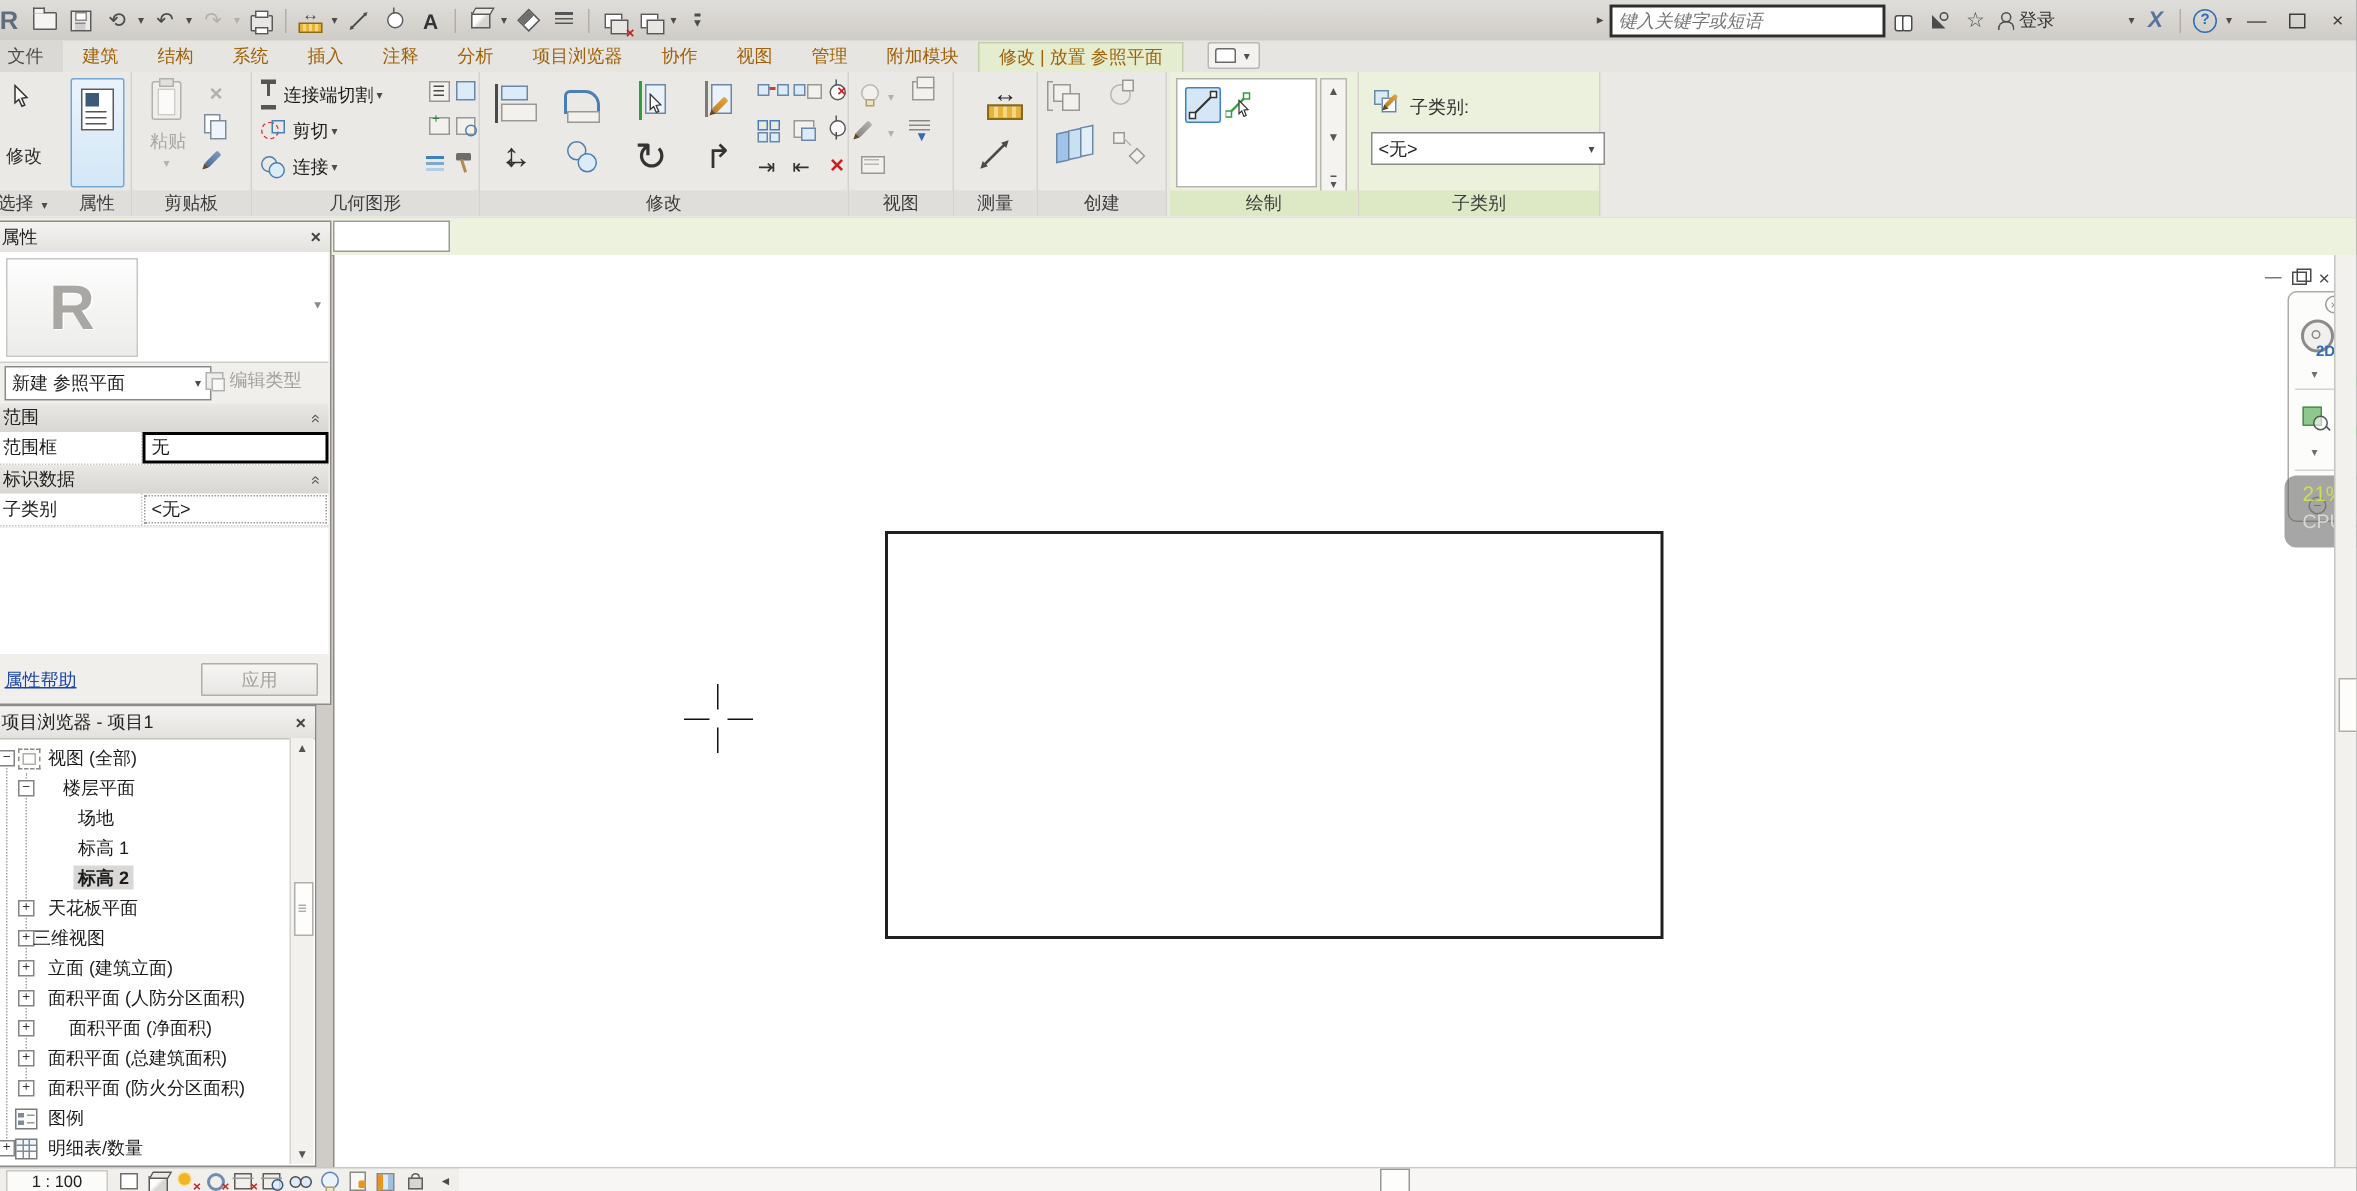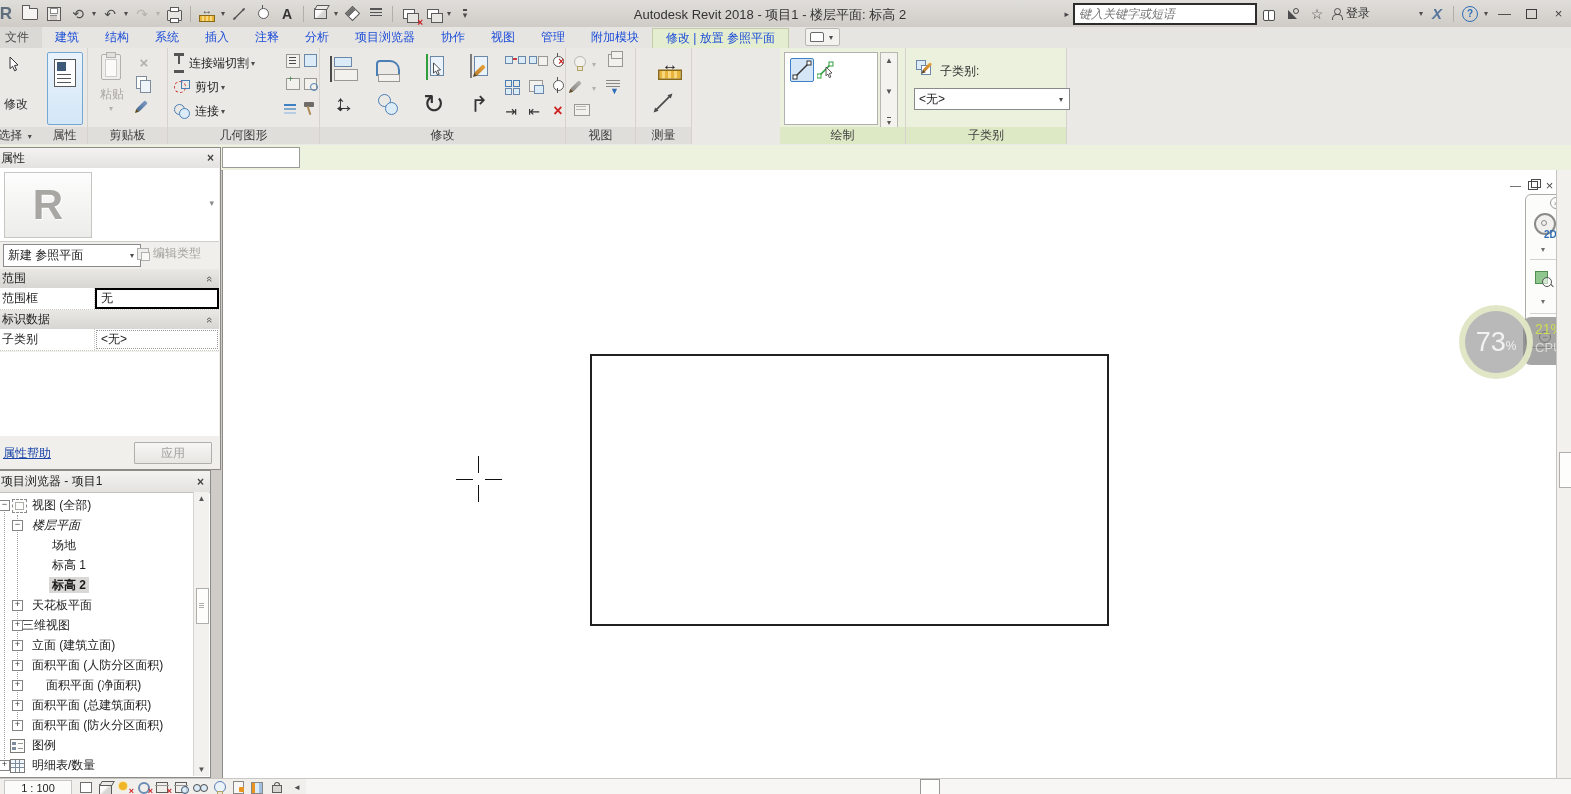--- a/index.html
+++ b/index.html
@@ -62,21 +62,21 @@
   .person::before{content:"";position:absolute;left:2px;top:0;width:5px;height:5px;border:1px solid #4c4c4c;border-radius:50%;}
   .person::after{content:"";position:absolute;left:0;bottom:0;width:9px;height:5px;border:1px solid #4c4c4c;border-bottom:none;border-radius:5px 5px 0 0;}
   .signin{width:auto;padding:0 2px;font-size:12px;color:#333;}
   .xch{font-weight:bold;font-style:italic;color:#56749c;font-size:15px;}
   .helpc{width:14px;height:14px;border:1px solid #2f6eb5;border-radius:50%;color:#2f6eb5;font-weight:bold;font-size:10px;display:inline-flex;align-items:center;justify-content:center;}
   .wbtn{width:25px;height:20px;display:inline-flex;align-items:center;justify-content:center;color:#3c3c3c;font-size:13px;margin-left:2px;}
   .maxbox{position:relative;width:9px;height:8px;border:1px solid #3c3c3c;}
 
   
   .tabrow{position:absolute;left:0;top:27px;width:1571px;height:21px;background:#e7e5e2;display:flex;align-items:flex-end;}
-  .tab{padding:0 13px;line-height:21px;color:#1d4ed8;white-space:nowrap;cursor:default;}
+  .tab{padding:0 13px;line-height:21px;color:#a16207;white-space:nowrap;cursor:default;}
   .tab.file{margin-left:-8px;background:#dbd9d5;color:#4c4c4c;}
   .tab.ctx{background:#e4edd0;border:1px solid #c3cdaa;border-bottom:none;line-height:19px;}
   .panelstate{display:flex;align-items:center;margin-left:16px;margin-bottom:2px;border:1px solid #b9b7b2;background:#f3f2ef;border-radius:2px;padding:1px 4px;height:14px;}
   .ps-ico{width:12px;height:8px;border:1px solid #6a6a6a;border-radius:2px 2px 0 0;background:#fff;margin-right:3px;}
 
   
   .ribbon{position:absolute;left:0;top:48px;width:1571px;height:97px;background:#ebe9e6;border-bottom:1px solid #c4c1bc;}
   .panel{position:absolute;top:0;height:96px;border-right:1px solid #d6d3cf;background:#ebe9e6;}
   .panel.green{background:#ebf1dc;}
   .plabel{position:absolute;left:0;right:0;bottom:0;height:17px;background:#e0dedb;text-align:center;line-height:17px;font-size:12px;color:#3d3d3d;}
@@ -300,21 +300,20 @@
         </span>
       <span class="qi">
           <i class="winsw" style="position:relative"></i>
         </span>
       <span class="caret">▾</span>
       <span class="qi">
           <span class="qcust">▾</span>
         </span>
     </div>
 
-    <div class="title">Autodesk Revit 2018 -      项目1 - 楼层平面: 标高 2</div>
 
     <div class="tright">
       <span class="g tri">▸</span>
       <input class="searchbox" type="text" placeholder="键入关键字或短语" style="">
       <span class="qi">
           <i class="binoc" style="position:relative"></i>
         </span>
       <span class="qi">
           <i class="satt" style="position:relative"></i>
         </span>
@@ -543,20 +542,42 @@
       <span class="abs" style="left:16px;top:44px;">
         <svg viewBox="0 0 14 14" style="width:22px;height:22px;">
             <line x1="2" y1="12" x2="12" y2="2" stroke="#4c4c4c" stroke-width="1.1"></line>
             <path d="M1 13 L4.2 12 L2 9.8 Z" fill="#4c4c4c"></path>
             <path d="M13 1 L9.8 2 L12 4.2 Z" fill="#4c4c4c"></path>
           </svg>
       </span>
       <div class="plabel">测量</div>
     </div>
 
+    <div class="panel" style="left:692px;width:85px;">
+      <span class="abs dis" style="left:10px;top:8px;">
+          <i class="bxg" style="width:10px;height:10px;"></i>
+          <i class="bxg" style="left:6px;top:6px;width:10px;height:10px;"></i>
+          <i class="bxg" style="left:-4px;top:-2px;width:3px;height:18px;border-right:none;background:transparent;"></i>
+        </span>
+      <span class="abs dis" style="left:48px;top:8px;">
+          <i class="circ" style="width:12px;height:12px;border-color:#b9b7b2;"></i>
+          <i class="bxg" style="left:8px;top:-3px;width:6px;height:6px;"></i>
+        </span>
+      <span class="abs" style="left:12px;top:40px;">
+        <i class="bx" style="width:7px;height:18px;transform:skewY(-12deg);background:#9fc4e8;"></i>
+        <i class="bx" style="left:8px;top:-2px;width:7px;height:18px;transform:skewY(-12deg);background:#c9dff2;"></i>
+        <i class="bx" style="left:16px;top:-4px;width:7px;height:18px;transform:skewY(-12deg);background:#e4eef8;"></i>
+      </span>
+      <span class="abs dis" style="left:50px;top:40px;">
+          <i class="bxg" style="width:6px;height:6px;"></i>
+          <i class="bxg" style="left:12px;top:12px;width:6px;height:6px;transform:rotate(45deg);"></i>
+          <i class="ln" style="left:6px;top:6px;width:7px;height:1px;background:#b9b7b2;transform:rotate(45deg);"></i>
+        </span>
+      <div class="plabel">创建</div>
+    </div>
 
     <div class="panel green" style="left:780px;width:125px;">
       <div class="drawwhite" style="left:4px;top:4px;width:92px;height:71px;">
         <div class="toolsel" style="left:5px;top:5px;width:22px;height:22px;">
           <svg viewBox="0 0 22 22" style="width:22px;height:22px;">
               <line x1="4" y1="18" x2="18" y2="4" stroke="#333" stroke-width="1.4"></line>
               <rect x="2" y="16" width="4" height="4" fill="#fff" stroke="#333"></rect>
               <rect x="16" y="2" width="4" height="4" fill="#fff" stroke="#333"></rect>
             </svg>
         </div>
@@ -622,24 +643,20 @@
       <span class="navcaret" style="left:15px;top:102px;">▾</span>
       <i class="navsep" style="top:118px;"></i>
       <span class="navmin">−</span>
     </div>
 
     <div class="greenring"></div>
     <div class="perf-panel">
       <div class="cpu-pct">21%</div>
       <div class="cpu-lbl">CPU使用</div>
     </div>
-    <div class="perf-circle">
-      <span class="big">73</span>
-      <span class="sm">%</span>
-    </div>
   </div>
 
   <div class="vscroll">
     <div class="vthumb"></div>
   </div>
 
   <div class="props">
     <div class="ptitle">
       <span>属性</span>
       <span class="pclose">×</span>
@@ -706,21 +723,21 @@
     <i class="tguide" style="left:9px;top:34px;height:260px;"></i>
     <i class="tguide" style="left:22px;top:44px;height:210px;"></i>
 
     <div class="trow" style="top:24px;">
       <span class="expander" style="left:4px;top:5px;">−</span>
       <i class="ticon views" style="left:17px;top:4px;"></i>
       <span class="tlabel" style="left:34px;">视图 (全部)</span>
     </div>
     <div class="trow" style="top:44px;">
       <span class="expander" style="left:17px;top:5px;">−</span>
-      <span class="tlabel" style="left:34px;font-style:italic;">楼层平面</span>
+      <span class="tlabel" style="left:44px;">楼层平面</span>
     </div>
     <div class="trow" style="top:64px;">
       <span class="tlabel" style="left:54px;">场地</span>
     </div>
     <div class="trow" style="top:84px;">
       <span class="tlabel" style="left:54px;">标高 1</span>
     </div>
     <div class="trow" style="top:104px;">
       <span class="tlabel sel" style="left:54px;">标高 2</span>
     </div>

